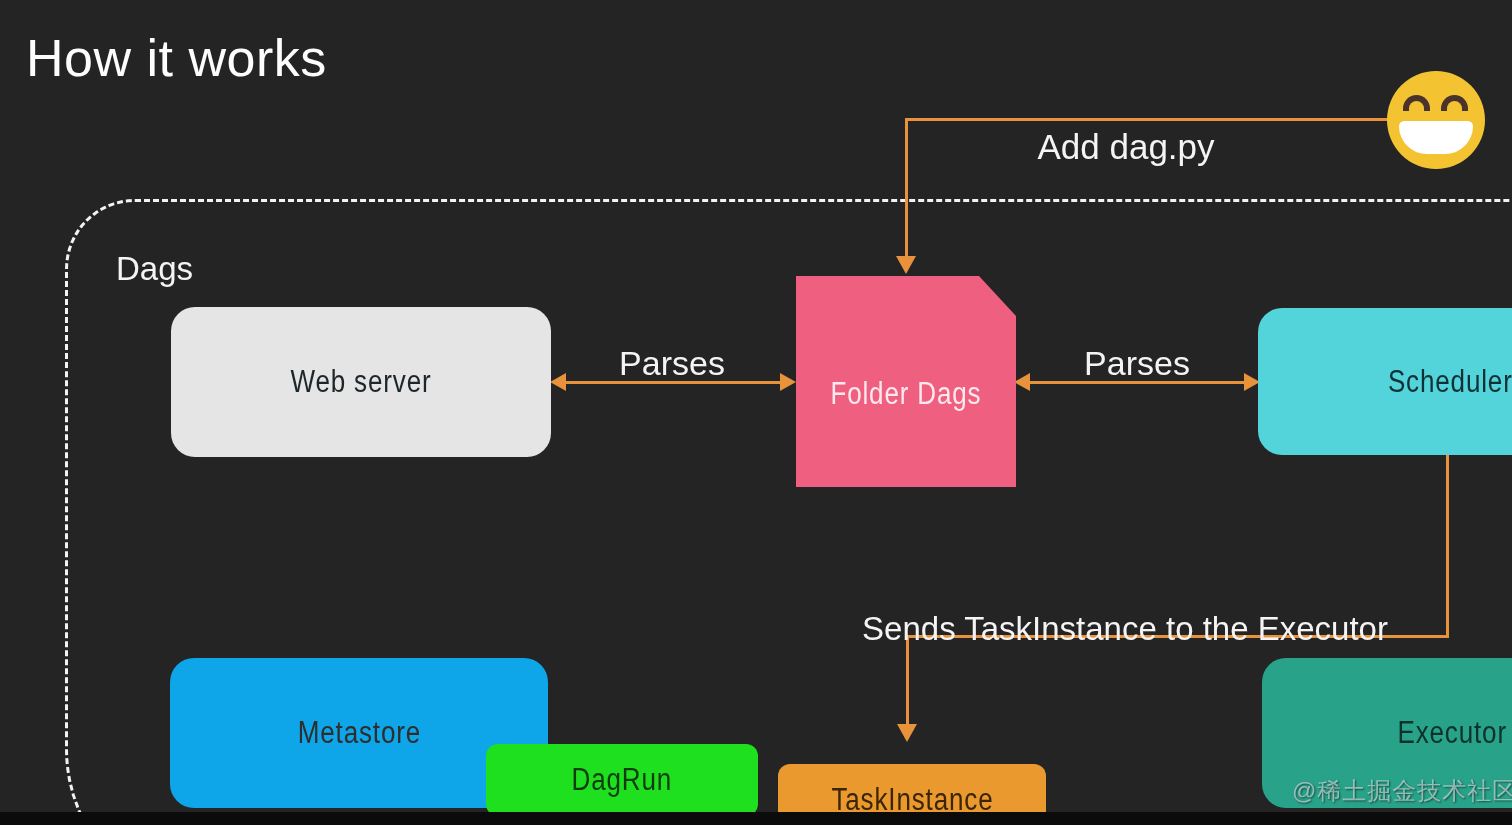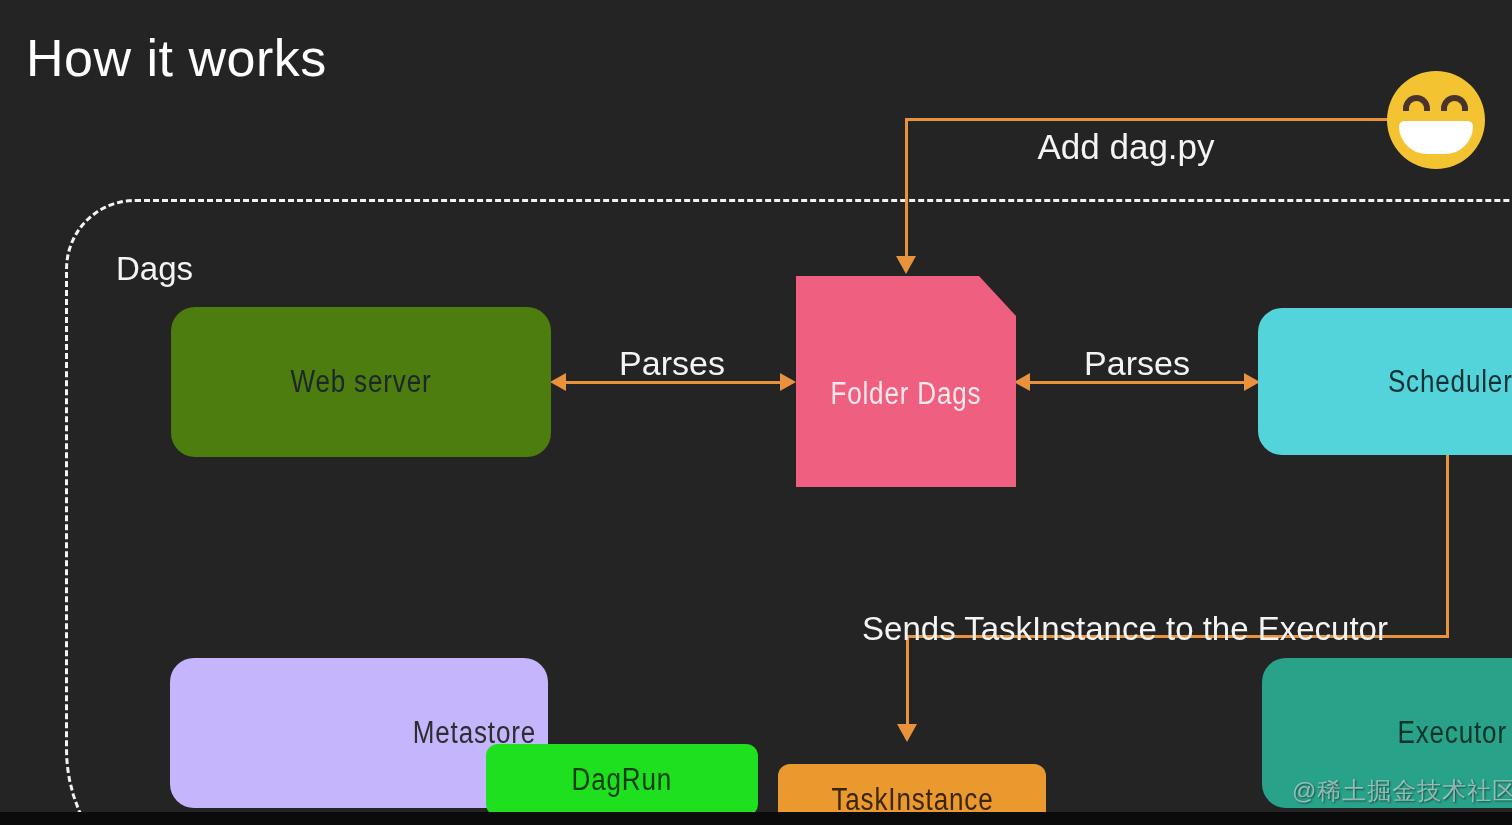--- a/index.html
+++ b/index.html
@@ -146,33 +146,33 @@
 <div class="abs arrowhead left parsesR-headL" style="border-right-color: rgb(232, 146, 60);"></div>
 <div class="abs arrowhead right parsesR-headR" style="border-left-color: rgb(232, 146, 60);"></div>
 <div class="abs annot centered parses-right-label">Parses</div>
 
 <div class="abs vline sends-v1" style="background-color: rgb(232, 146, 60);"></div>
 <div class="abs hline sends-h" style="background-color: rgb(232, 146, 60);"></div>
 <div class="abs vline sends-v2" style="background-color: rgb(232, 146, 60);"></div>
 <div class="abs arrowhead down sends-head" style="border-top-color: rgb(232, 146, 60);"></div>
 <div class="abs annot centered sends-label">Sends TaskInstance to the Executor</div>
 
-<div class="abs box web-server" style="background-color: #4d7c0f;">
+<div class="abs box web-server" style="background-color: #e5e5e5;">
   <span class="box-label">Web server</span>
 </div>
 
 <div class="abs box folder-dags" style="background-color: rgb(238, 95, 128);">
   <span class="box-label">Folder Dags</span>
 </div>
 
 <div class="abs box scheduler" style="background-color: rgb(83, 211, 218);">
   <span class="box-label">Scheduler</span>
 </div>
 
-<div class="abs box metastore" style="background-color: #c4b5fd; justify-content: flex-end;">
+<div class="abs box metastore" style="background-color: #0ea5e9;">
   <span class="box-label">Metastore</span>
 </div>
 
 <div class="abs box dag-run" style="background-color: rgb(31, 224, 31);">
   <span class="box-label">DagRun</span>
 </div>
 
 <div class="abs box task-instance" style="background-color: rgb(233, 153, 46);">
   <span class="box-label">TaskInstance</span>
 </div>

